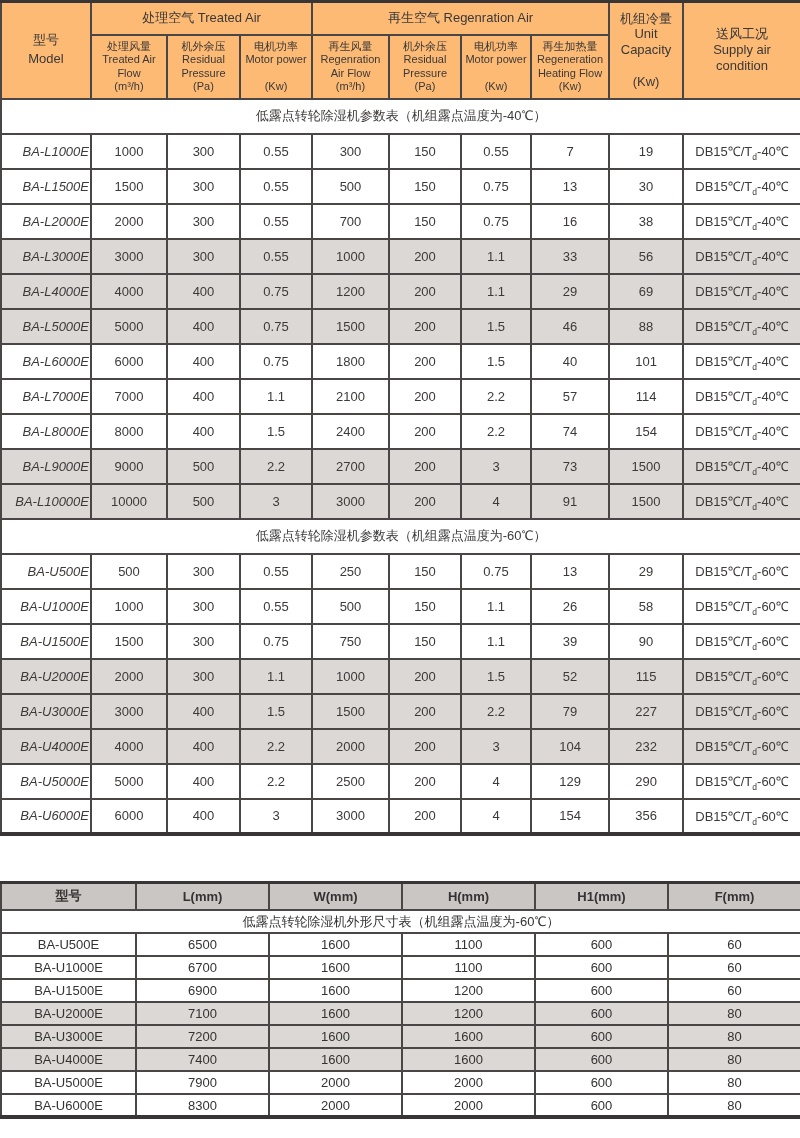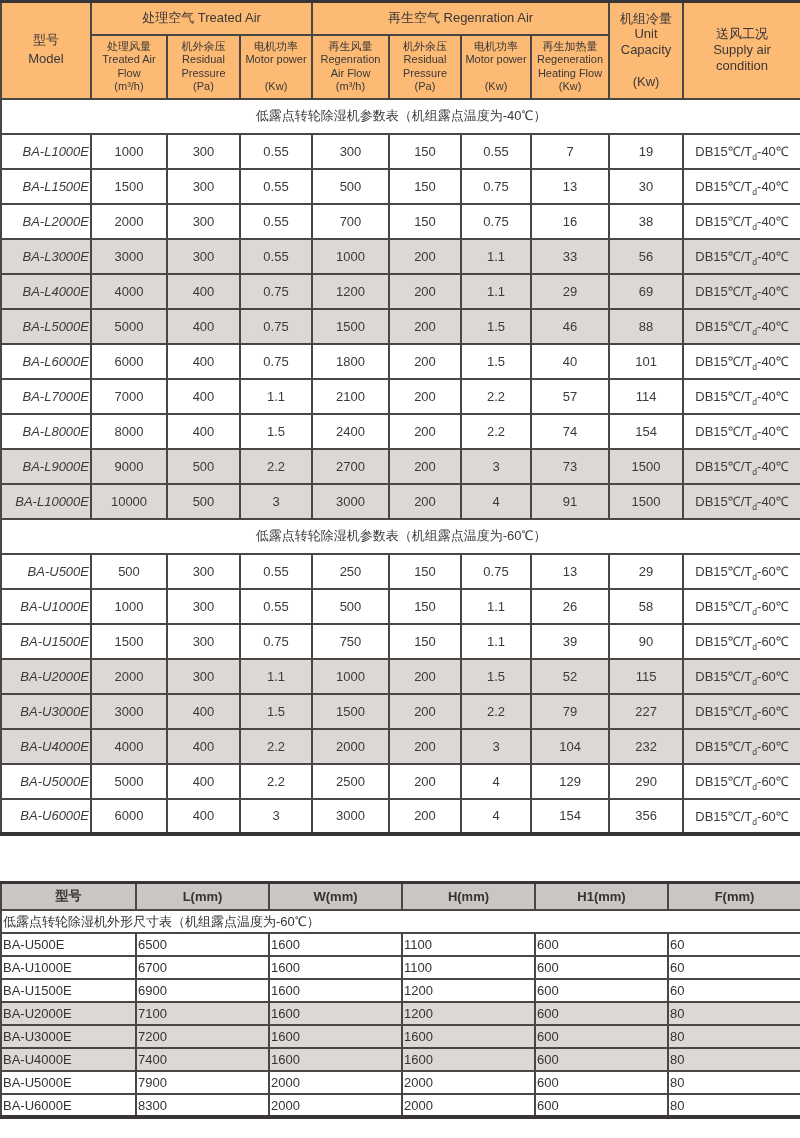--- a/index.html
+++ b/index.html
@@ -37,21 +37,21 @@
 
   
   #dim-table { border-top:3px solid #393435; border-bottom:4px solid #393435; }
   #dim-table th, #dim-table td { border:2px solid #4b4646; overflow:hidden; }
   .dim-title-row td {
     background:#d5d2cf; height:27px; text-align:center;
     font-size:13.5px; font-weight:500; color:#3a3837;
     border-left:none; border-right:none; border-bottom:3px solid #393435;
   }
   #dim-table thead th { background:#c9c6c3; font-weight:bold; height:28px; font-size:13px; color:#343232; }
-  #dim-table tbody td { height:23px; text-align:left; font-size:13px; color:#343232; background:#ffffff; }
+  #dim-table tbody td { height:23px; text-align:center; font-size:13px; color:#343232; background:#ffffff; }
 </style>
 </head>
 <body>
 
 <table id="spec-table">
   <colgroup>
     <col style="width:90px">
       <col style="width:76px">
       <col style="width:73px">
       <col style="width:72px">

